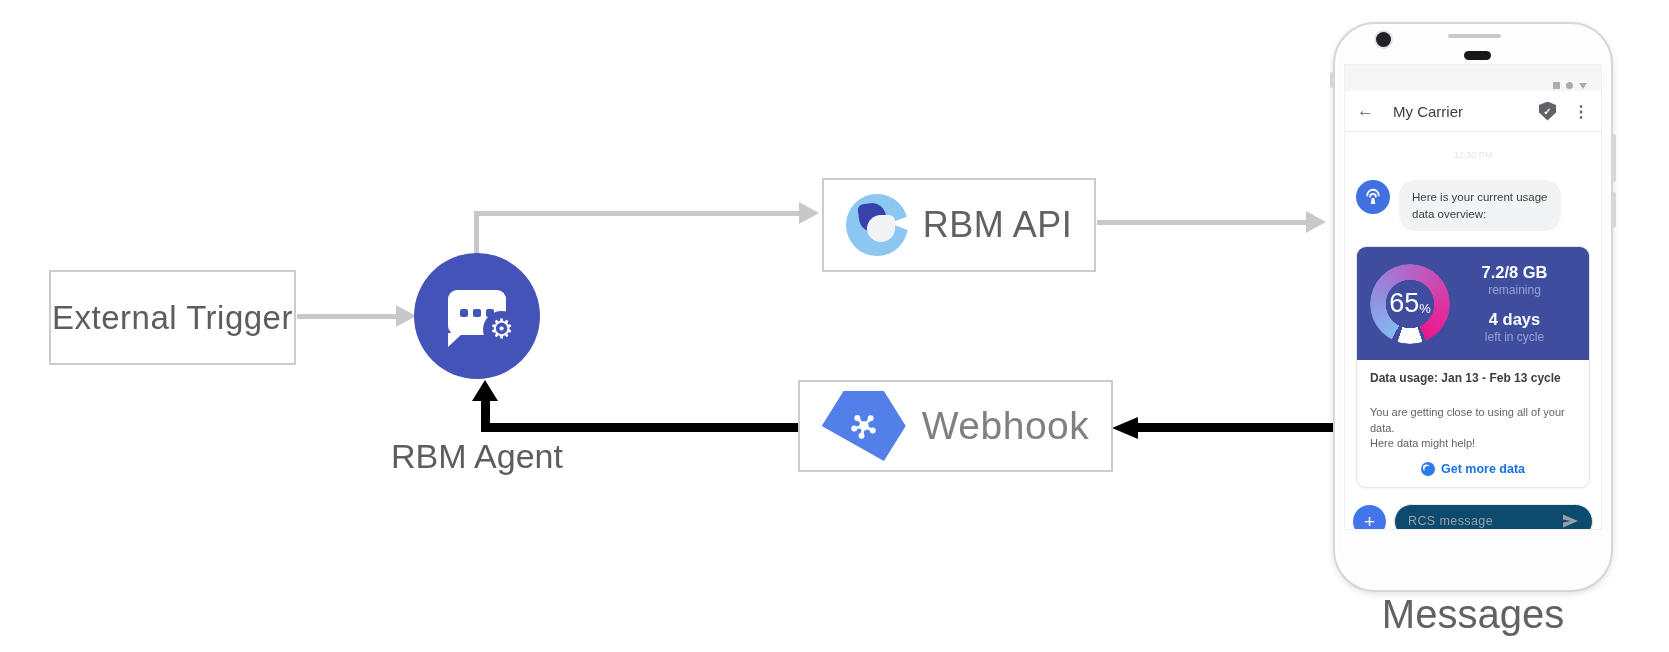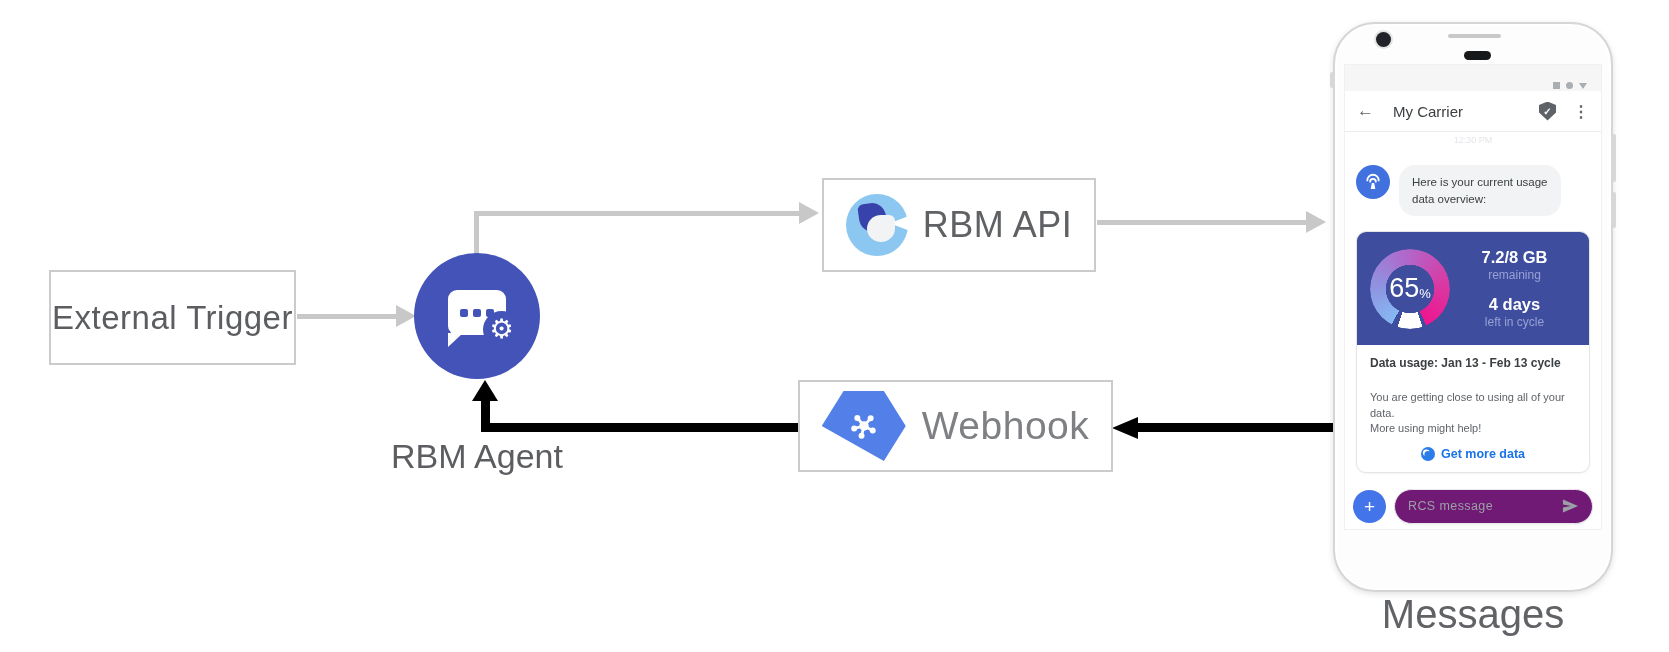--- a/index.html
+++ b/index.html
@@ -62,21 +62,21 @@
   .st-square { width:7px; height:7px; background:#a9aeb3; }
   .st-circle { width:7px; height:7px; border-radius:50%; background:#a9aeb3; }
   .st-tri { width:0; height:0; border-left:4px solid transparent; border-right:4px solid transparent; border-top:6px solid #a9aeb3; }
 
   .chat-header { height:40px; display:flex; align-items:center; padding:0 12px; }
   .back-arrow { font-size:17px; color:#5f6368; }
   .chat-title { margin-left:19px; font-size:15px; color:#3c4043; flex:1; }
   .shield { width:17px; height:19px; background:#5f6368; clip-path:polygon(50% 0, 100% 18%, 100% 58%, 50% 100%, 0 58%, 0 18%); display:flex; align-items:center; justify-content:center; color:#fff; font-size:10px; font-weight:bold; }
   .kebab { margin-left:17px; font-size:16px; color:#5f6368; letter-spacing:0; font-weight:bold; }
   .hdr-divider { height:1px; background:#ebebeb; }
-  .timestamp { text-align:center; font-size:9px; color:#e3e5e8; margin-top:3px; }
+  .timestamp { text-align:center; font-size:9px; color:#e3e5e8; margin-top:18px; }
 
   .chat-row { display:flex; align-items:flex-start; padding:0 11px; margin-top:20px; }
   .avatar { width:34px; height:34px; border-radius:50%; background:#4170df; display:flex; align-items:center; justify-content:center; flex:0 0 auto; }
   .bubble { margin-left:9px; background:#f1f3f4; border-radius:16px; padding:9px 13px; font-size:11.5px; line-height:1.45; color:#3c4043; }
 
   .usage-card { margin:15px 11px 0 11px; border:1px solid #e5e5e5; border-radius:10px; overflow:hidden; background:#fff; box-shadow:0 1px 2px rgba(0,0,0,.05); }
   .card-blue { height:113px; background:#3e4d9e; display:flex; align-items:center; padding:0 10px 0 13px; }
   .gauge { position:relative; width:80px; height:80px; flex:0 0 auto; }
   .gauge-ring { position:absolute; inset:0; border-radius:50%;
     background:conic-gradient(from 207deg, #86b9f2 0deg, #8f92e0 70deg, #b266c9 150deg, #d83ba4 230deg, #ed168f 309deg, #3e4d9e 309deg 315deg, #ffffff 315deg 351deg, #3e4d9e 351deg 360deg);
@@ -90,21 +90,21 @@
   .stat-label { font-size:12px; color:#97a1d5; margin-top:1px; }
   .stat-gap { height:13px; }
   .card-white { padding:11px 13px 11px 13px; }
   .card-title { font-size:12px; font-weight:bold; color:#3c4043; }
   .card-body { font-size:11px; color:#5f6368; line-height:1.4; margin-top:20px; }
   .card-action { margin-top:10px; display:flex; align-items:center; justify-content:center; gap:6px; }
   .card-action-label { font-size:12.5px; font-weight:bold; color:#1a73e8; }
 
   .composer { display:flex; align-items:center; gap:8px; padding:0 8px; margin-top:16px; }
   .plus-btn { width:33px; height:33px; border-radius:50%; background:#4374e9; color:#fff; font-size:19px; line-height:33px; text-align:center; flex:0 0 auto; }
-  .input-pill { flex:1; height:35px; border:1px solid #e9e9e9; border-radius:18px; background:#701a75; box-shadow:0 1px 2px rgba(0,0,0,.06); display:flex; align-items:center; justify-content:space-between; padding:0 13px; }
+  .input-pill { flex:1; height:35px; border:1px solid #e9e9e9; border-radius:18px; background:#0c4a6e; box-shadow:0 1px 2px rgba(0,0,0,.06); display:flex; align-items:center; justify-content:space-between; padding:0 13px; }
   .input-placeholder { font-size:12.5px; color:#9aa0a6; letter-spacing:.4px; }
 
   .navbar { display:flex; align-items:center; justify-content:center; gap:51px; margin-top:14px; }
   .nav-back { width:0; height:0; border-top:7.5px solid transparent; border-bottom:7.5px solid transparent; border-right:12px solid #868b90; }
   .nav-home { width:15px; height:15px; border-radius:50%; background:#c3c7cb; display:flex; align-items:center; justify-content:center; }
   .nav-home i { display:block; width:9px; height:9px; border-radius:50%; background:#7f848a; }
   .nav-square { width:12px; height:12px; background:#868b90; border-radius:1.5px; }
 </style>
 </head>
 <body>
@@ -226,21 +226,21 @@
             <div class="stat-label">remaining</div>
             <div class="stat-gap"></div>
             <div class="stat-value">4 days</div>
             <div class="stat-label">left in cycle</div>
           </div>
         </div>
         <div class="card-white">
           <div class="card-title">Data usage: Jan 13 - Feb 13 cycle</div>
           <div class="card-body">
             <div>You are getting close to using all of your data.</div>
-            <div>More using might help!</div>
+            <div>Here data might help!</div>
           </div>
           <div class="card-action">
             <svg width="14" height="14" viewBox="0 0 14 14">
               <circle cx="7" cy="7" r="7" fill="#2b7de9"></circle>
               <circle cx="5.3" cy="5.8" r="3.4" fill="#fff"></circle>
               <circle cx="7" cy="7.7" r="3.6" fill="#2b7de9"></circle>
             </svg>
             <span class="card-action-label">Get more data</span>
           </div>
         </div>

